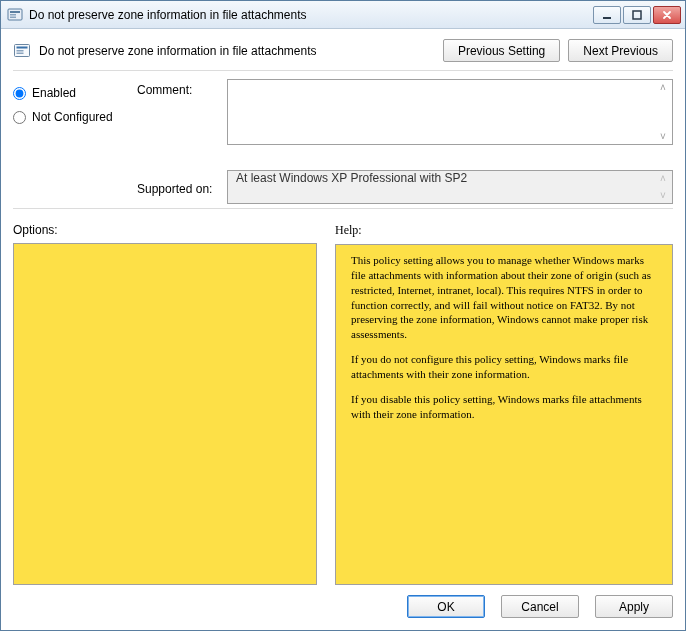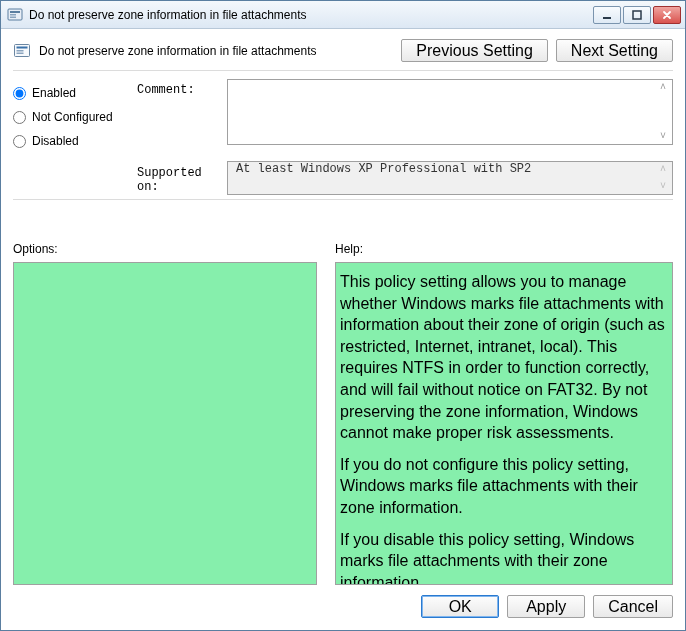--- a/index.html
+++ b/index.html
@@ -72,21 +72,21 @@
   }
   .header .subtitle {
     flex: 1;
     font-size: 12px;
   }
   .btn {
     height: 23px;
     min-width: 90px;
     padding: 0 14px;
     font-family: inherit;
-    font-size: 16px;
+    font-size: 12px;
     background: linear-gradient(#fdfdfd, #e9e9e9);
     border: 1px solid #a0a0a0;
     border-radius: 2px;
     cursor: default;
     margin-left: 8px;
   }
   .btn.default {
     border-color: #2a7ad0;
     box-shadow: 0 0 0 1px #7fb5ee inset;
   }
@@ -116,23 +116,22 @@
     cursor: default;
   }
   .radio-row input[type=radio] {
     margin: 0;
     width: 13px; height: 13px;
   }
   .fields {
     flex: 1;
     display: grid;
     grid-template-columns: 90px 1fr;
-    row-gap: 16px;
+    row-gap: 25px;
     align-items: start;
-    font-family: Liberation Mono, monospace;
   }
   .field-label {
     padding-top: 4px;
   }
   .comment-box {
     height: 66px;
     width: 100%;
     border: 1px solid #a0a0a0;
     background: #fff;
     position: relative;
@@ -178,44 +177,43 @@
     padding: 14px 12px 0 12px;
     flex: 1;
     min-height: 0;
   }
   .pane {
     display: flex;
     flex-direction: column;
     min-height: 0;
   }
   .pane.options { width: 304px; }
-  .pane.help { flex: 1; }
+  .pane.help { flex: 1; font-family: Liberation Serif, serif; }
   .pane-label {
     margin-bottom: 6px;
-    margin-top: 28px;
   }
   .pane-box {
     flex: 1;
     border: 1px solid #a0a0a0;
-    background: #86efac;
-    padding: 8px 4px;
-    font-size: 16px;
+    background: #fde047;
+    padding: 8px 15px;
+    font-size: 11px;
     line-height: 1.35;
     overflow: hidden;
   }
   .pane.help .pane-box p { margin: 0 0 10px 0; }
 
   
   .footer {
     display: flex;
     justify-content: flex-end;
     padding: 10px 12px 12px 12px;
     gap: 8px;
   }
-  .footer .btn { min-width: 78px; margin-left: 0; }
+  .footer .btn { min-width: 78px; margin-left: 8px; }
 </style>
 </head>
 <body>
 
 <div class="window">
 
   <div class="titlebar">
     <span class="app-icon">
       <svg width="16" height="16" viewBox="0 0 16 16">
         <rect x="1" y="2" width="14" height="11" rx="1" fill="#e8eef6" stroke="#5a7ea0"></rect>
@@ -248,39 +246,35 @@
     <span class="policy-icon">
       <svg width="18" height="18" viewBox="0 0 18 18">
         <rect x="1.5" y="2.5" width="15" height="12" rx="1" fill="#f6f9fc" stroke="#6a86a2"></rect>
         <rect x="3.5" y="4.5" width="11" height="2" fill="#3a72aa"></rect>
         <rect x="3.5" y="8" width="7" height="1.5" fill="#8aa4be"></rect>
         <rect x="3.5" y="10.5" width="7" height="1.5" fill="#8aa4be"></rect>
       </svg>
     </span>
     <span class="subtitle">Do not preserve zone information in file attachments</span>
     <button class="btn">Previous Setting</button>
-    <button class="btn">Next Setting</button>
+    <button class="btn">Next Previous</button>
   </div>
 
   <div class="sep"></div>
 
   <div class="config">
     <div class="radios">
       <label class="radio-row">
         <input type="radio" name="state" checked="" style="">
         <span>Enabled</span>
       </label>
       <label class="radio-row">
         <input type="radio" name="state" style="">
         <span>Not Configured</span>
       </label>
-      <label class="radio-row">
-        <input type="radio" name="state" style="">
-        <span>Disabled</span>
-      </label>
     </div>
 
     <div class="fields">
       <div class="field-label">Comment:</div>
       <div class="comment-box">
         <span></span>
         <div class="scroll-hint">
           <span>˄</span>
           <span>˅</span>
         </div>
@@ -309,17 +303,17 @@
       <div class="pane-box">
         <p>This policy setting allows you to manage whether Windows marks file attachments with information about their zone of origin (such as restricted, Internet, intranet, local). This requires NTFS in order to function correctly, and will fail without notice on FAT32. By not preserving the zone information, Windows cannot make proper risk assessments.</p>
         <p>If you do not configure this policy setting, Windows marks file attachments with their zone information.</p>
         <p>If you disable this policy setting, Windows marks file attachments with their zone information.</p>
       </div>
     </div>
   </div>
 
   <div class="footer">
     <button class="btn default">OK</button>
+    <button class="btn">Cancel</button>
     <button class="btn">Apply</button>
-    <button class="btn">Cancel</button>
   </div>
 
 </div>
 
 </body></html>

